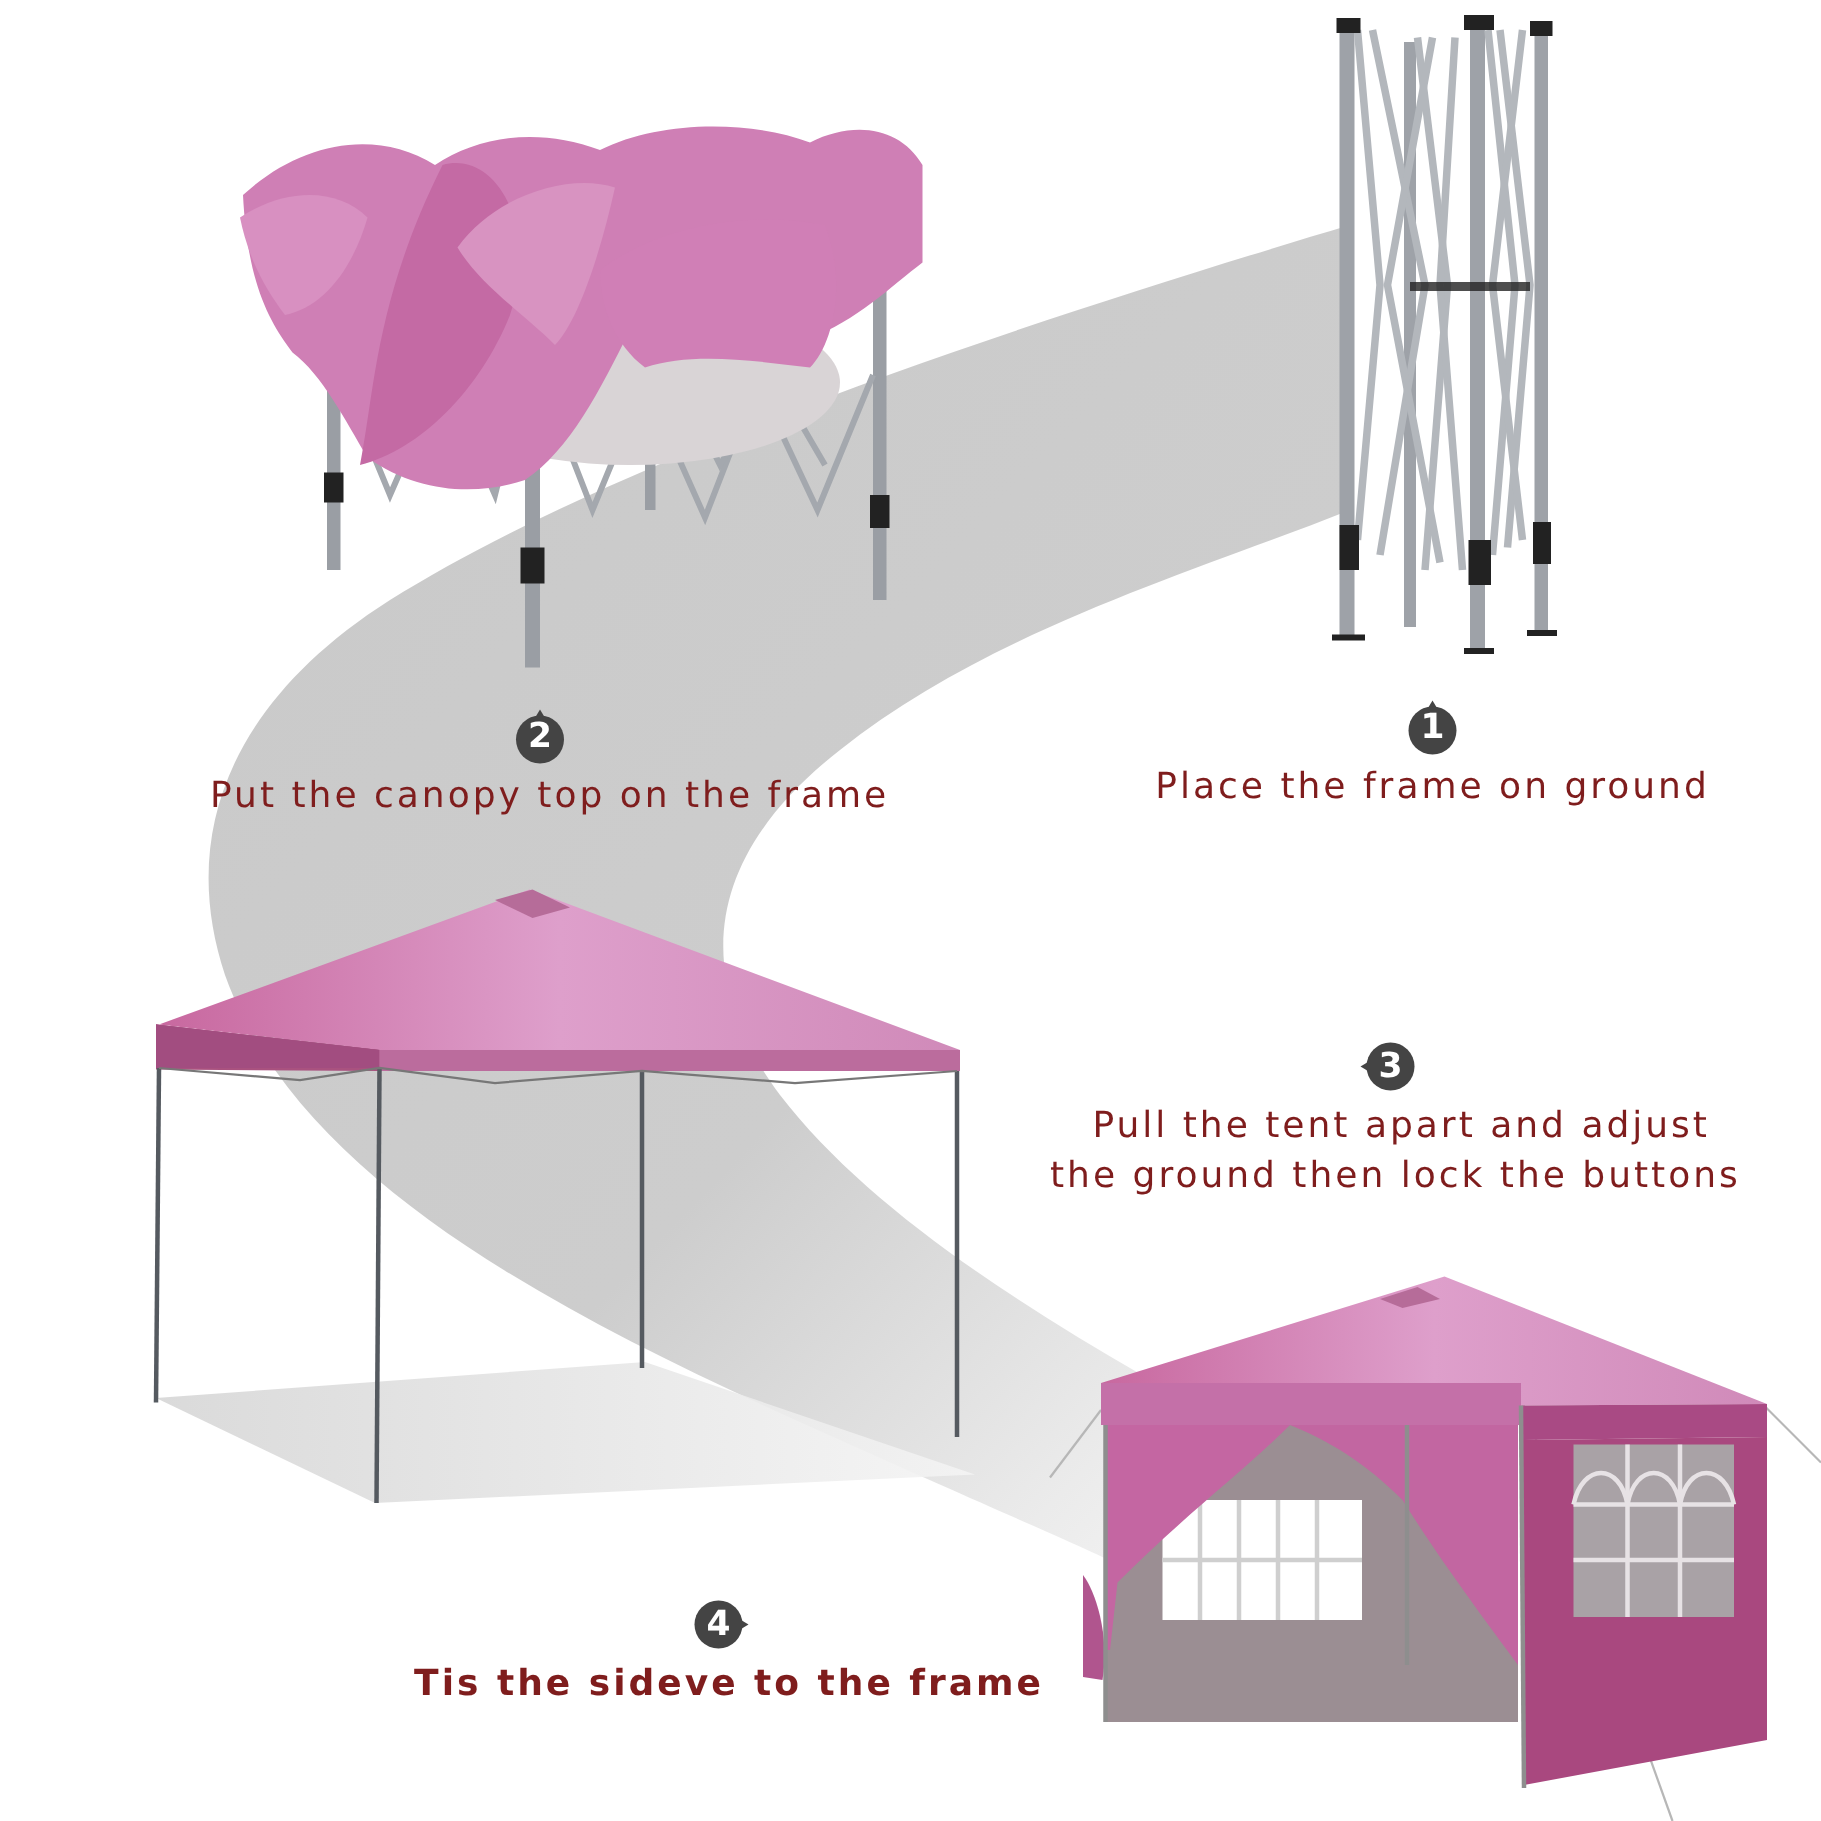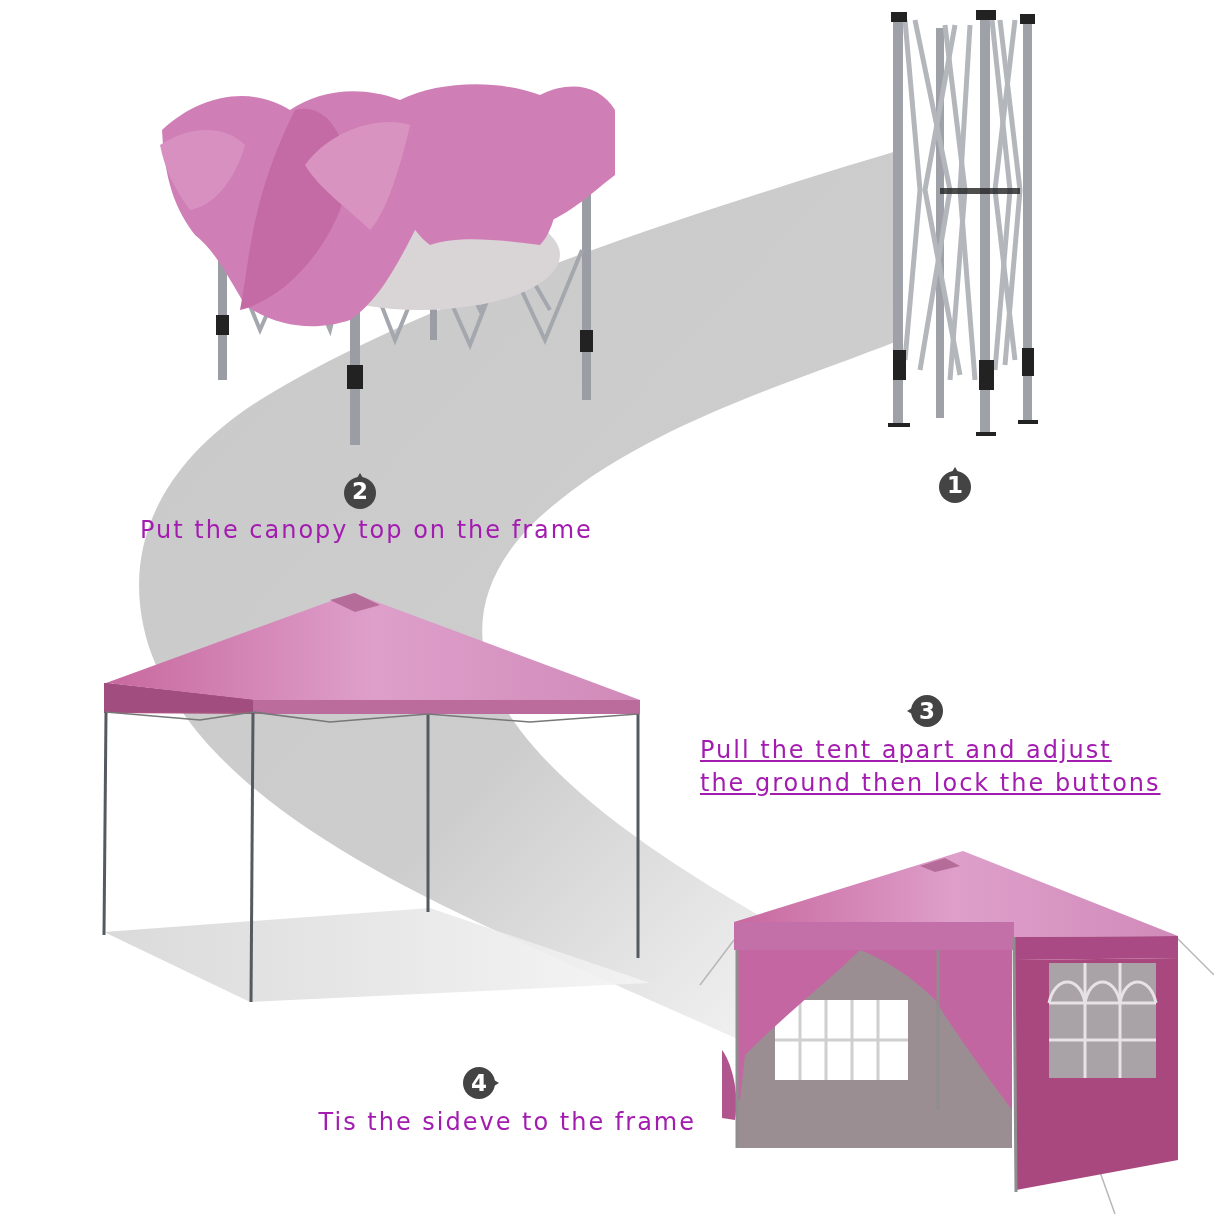--- a/index.html
+++ b/index.html
@@ -1,31 +1,31 @@
 <!DOCTYPE html>
 <html><head>
   <meta charset="utf-8">
   <style>
     html, body { margin: 0; padding: 0; background: #ffffff; }
     body { width: 1214px; height: 1214px; position: relative; overflow: hidden;
            font-family: "DejaVu Sans", "Liberation Sans", sans-serif; }
     .bg-svg { position: absolute; left: 0; top: 0; width: 1214px; height: 1214px; }
     .step { position: absolute; text-align: center; color: #444444; }
-    .step .caption { font-size: 24px; letter-spacing: 2px; line-height: 33px; white-space: nowrap; color: #a21caf; }
+    .step .caption { font-size: 24px; letter-spacing: 2px; line-height: 33px; white-space: nowrap; color: #7f1d1d; }
     .badge { display: inline-block; width: 38px; height: 38px; position: relative; }
     .badge svg { width: 38px; height: 38px; display: block; }
     .badge .num { position: absolute; left: 0; top: 0; width: 38px; height: 38px;
                   line-height: 38px; text-align: center; color: #ffffff; font-weight: bold;
                   font-size: 23px; font-family: "DejaVu Sans", sans-serif; }
     #step-1 { left: 770px; top: 466px; width: 370px; }
     #step-2 { left: 140px; top: 472px; width: 440px; }
     #step-3 { left: 700px; top: 692px; width: 440px; }
-    #step-3 .caption { text-align: left; text-decoration: underline; }
+    #step-3 .caption { text-align: right; }
     #step-4 { left: 276px; top: 1064px; width: 420px; }
-    #step-4 .caption { text-align: right; }
+    #step-4 .caption { text-align: right; font-weight: bold; }
   </style>
 </head>
 <body>
 
 <svg class="bg-svg" viewBox="0 0 1214 1214" xmlns="http://www.w3.org/2000/svg">
   <defs>
     <linearGradient id="swooshFade" x1="0" y1="0" x2="1" y2="1">
       <stop offset="0" stop-color="#c9c9c9"></stop>
       <stop offset="0.55" stop-color="#cdcdcd"></stop>
       <stop offset="0.8" stop-color="#ebebeb"></stop>
@@ -181,20 +181,23 @@
 </svg>
 
 <div class="step" id="step-1">
   <span class="badge">
     <svg viewBox="0 0 38 38">
       <circle cx="19" cy="21" r="16" fill="#444444"></circle>
       <path d="M16 6 L19 1 L22 6 Z" fill="#444444"></path>
     </svg>
     <span class="num">1</span>
   </span>
+  <div class="caption">
+    <div>Place the frame on ground</div>
+  </div>
 </div>
 
 <div class="step" id="step-2">
   <span class="badge">
     <svg viewBox="0 0 38 38">
       <circle cx="19" cy="21" r="16" fill="#444444"></circle>
       <path d="M16 6 L19 1 L22 6 Z" fill="#444444"></path>
     </svg>
     <span class="num">2</span>
   </span>

